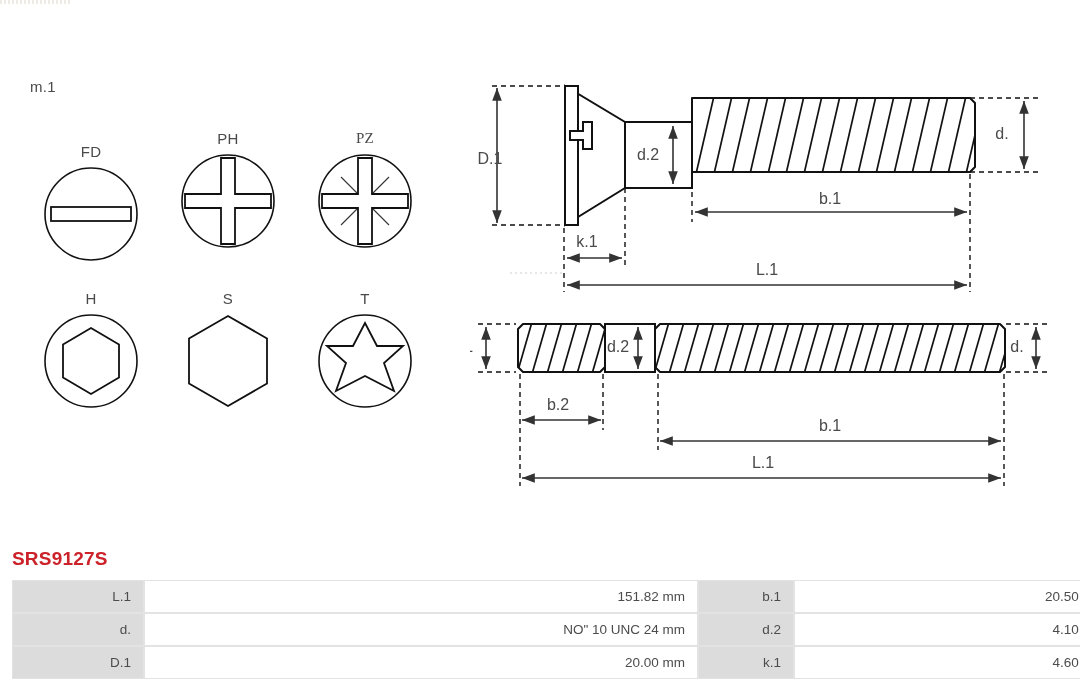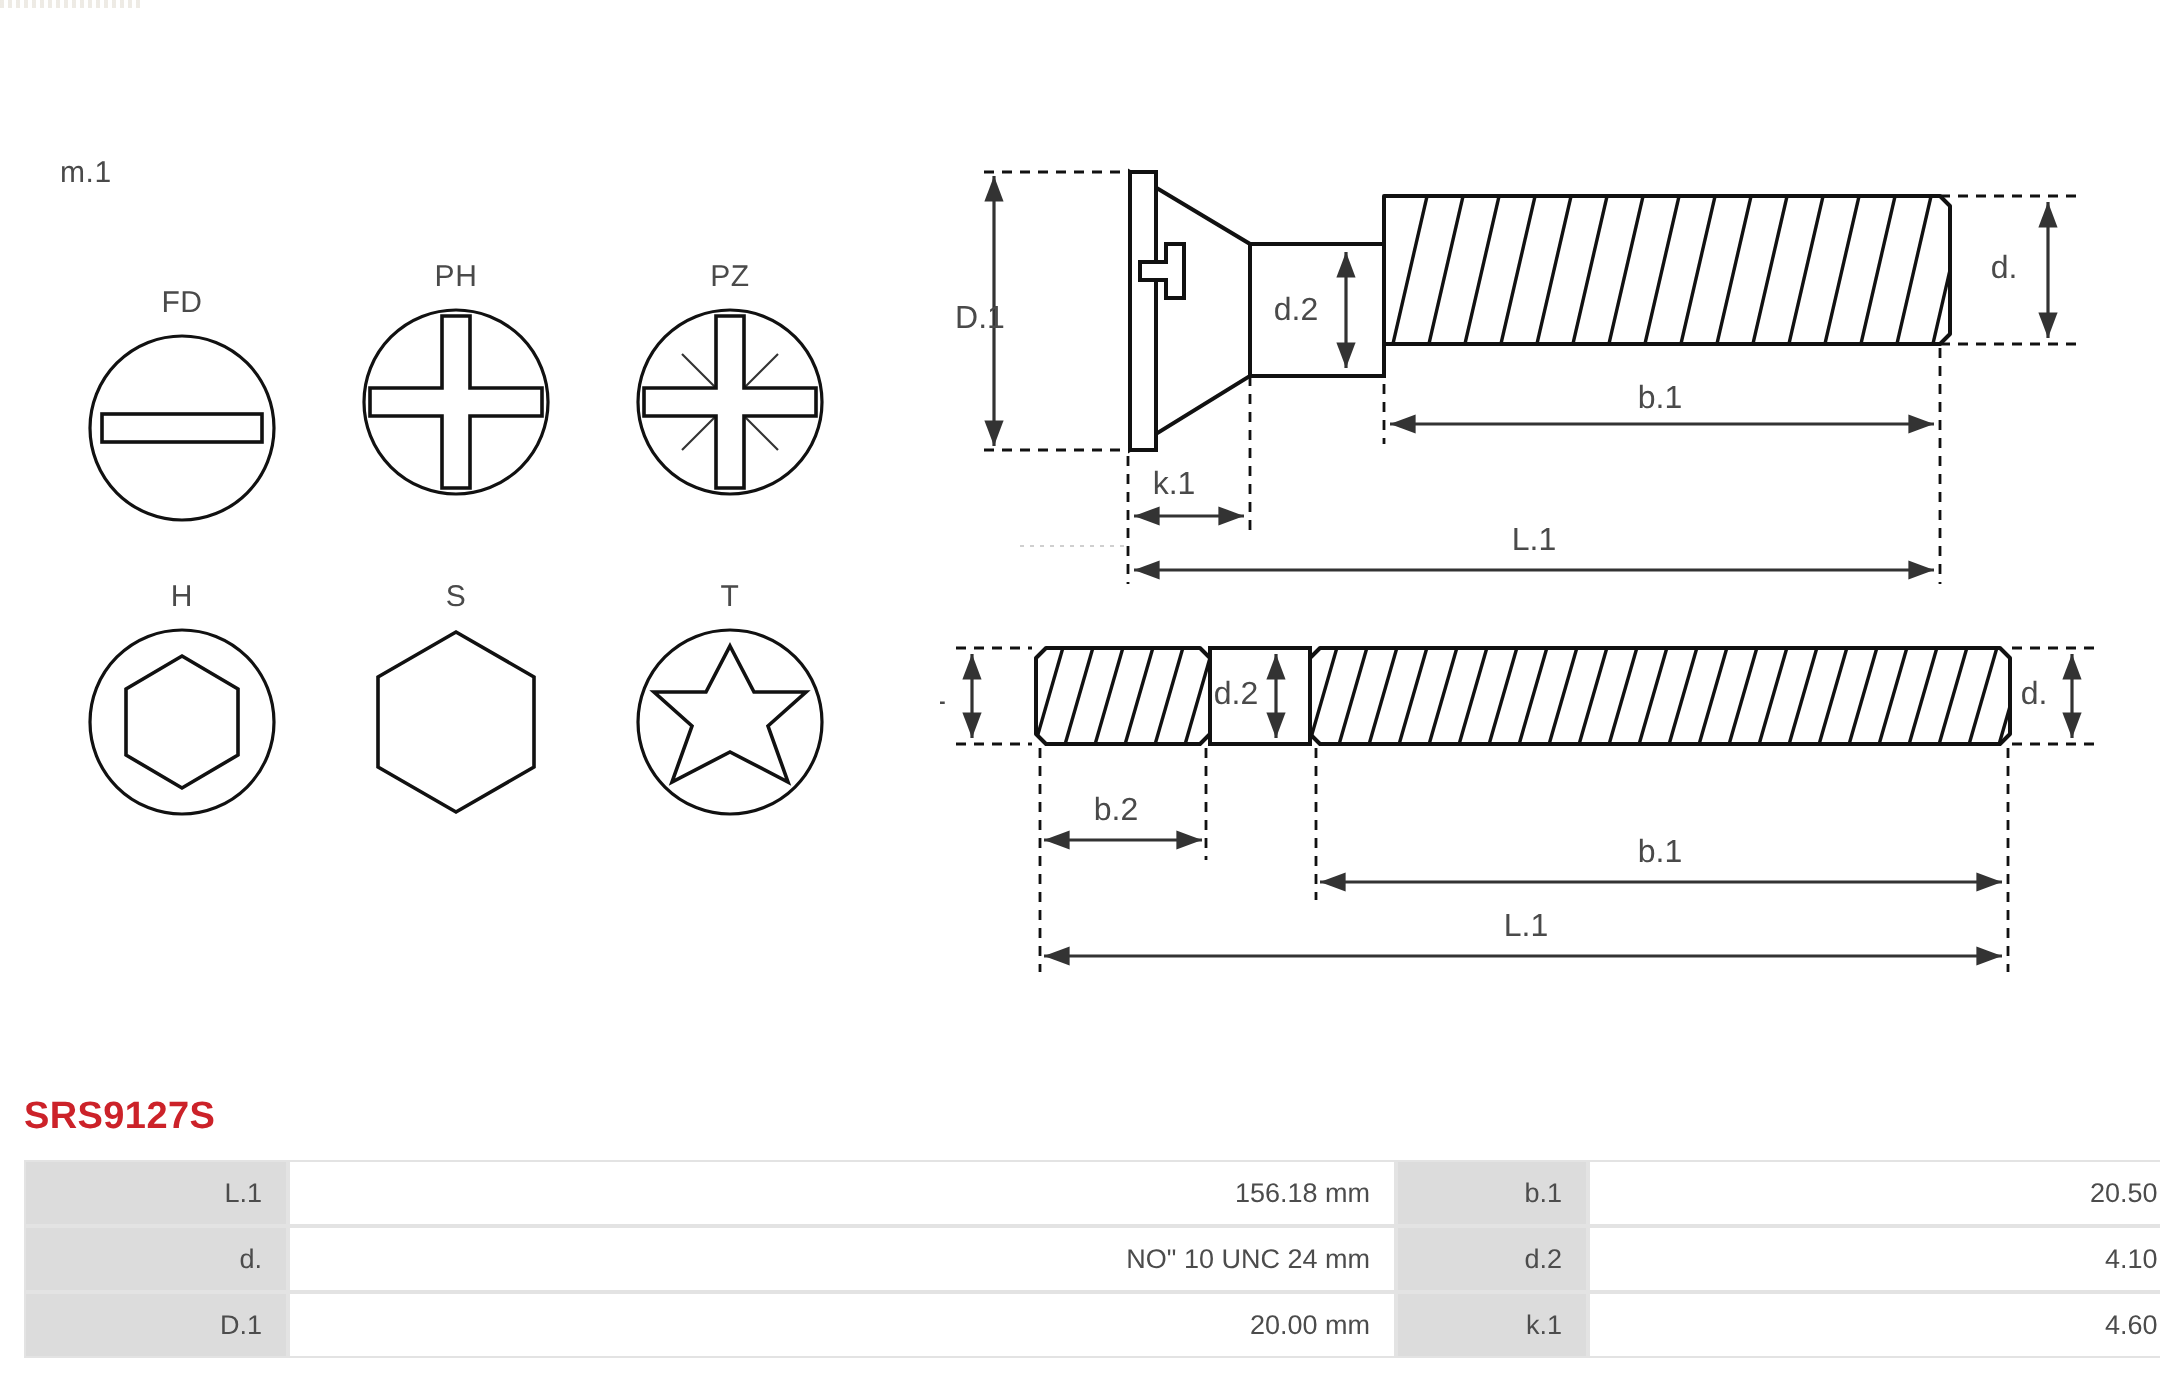--- a/index.html
+++ b/index.html
@@ -139,21 +139,21 @@
       </div>
 
       <div class="head-cell" style="left:137px; top:0px;">
         <div class="head-label">PH</div>
         <svg class="head-svg" width="96" height="96" viewBox="0 0 96 96">
           <circle cx="48" cy="48" r="46" fill="#fff" stroke="#111" stroke-width="1.6"></circle>
           <path d="M41,5 L55,5 L55,41 L91,41 L91,55 L55,55 L55,91 L41,91 L41,55 L5,55 L5,41 L41,41 Z" fill="#fff" stroke="#111" stroke-width="1.8" stroke-linejoin="miter"></path>
         </svg>
       </div>
 
-      <div class="head-cell" style="left:274px; top:0px;">
+      <div class="head-cell" style="left:274px; top:0px;font-family:Liberation Serif, serif;">
         <div class="head-label">PZ</div>
         <svg class="head-svg" width="96" height="96" viewBox="0 0 96 96">
           <circle cx="48" cy="48" r="46" fill="#fff" stroke="#111" stroke-width="1.6"></circle>
           <g stroke="#333" stroke-width="1.1">
             <line x1="24" y1="24" x2="72" y2="72"></line>
             <line x1="72" y1="24" x2="24" y2="72"></line>
           </g>
           <path d="M41,5 L55,5 L55,41 L91,41 L91,55 L55,55 L55,91 L41,91 L41,55 L5,55 L5,41 L41,41 Z" fill="#fff" stroke="#111" stroke-width="1.8" stroke-linejoin="miter"></path>
         </svg>
       </div>
@@ -341,21 +341,21 @@
     </svg>
   </div>
 
   <div class="data-block">
     <div class="part-code" style="color: rgb(204, 34, 41);">SRS9127S</div>
 
     <table class="spec">
       <tbody>
         <tr>
           <td class="key">L.1</td>
-          <td class="val">156.18 mm</td>
+          <td class="val">151.82 mm</td>
           <td class="key key2">b.1</td>
           <td class="val val2">20.50 mm</td>
         </tr>
         <tr>
           <td class="key">d.</td>
           <td class="val">NO" 10 UNC 24 mm</td>
           <td class="key key2">d.2</td>
           <td class="val val2">4.10 mm</td>
         </tr>
         <tr>

